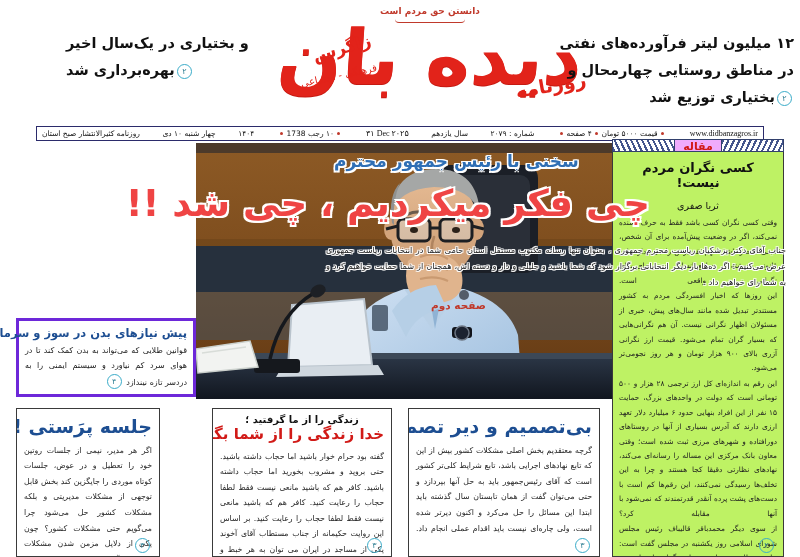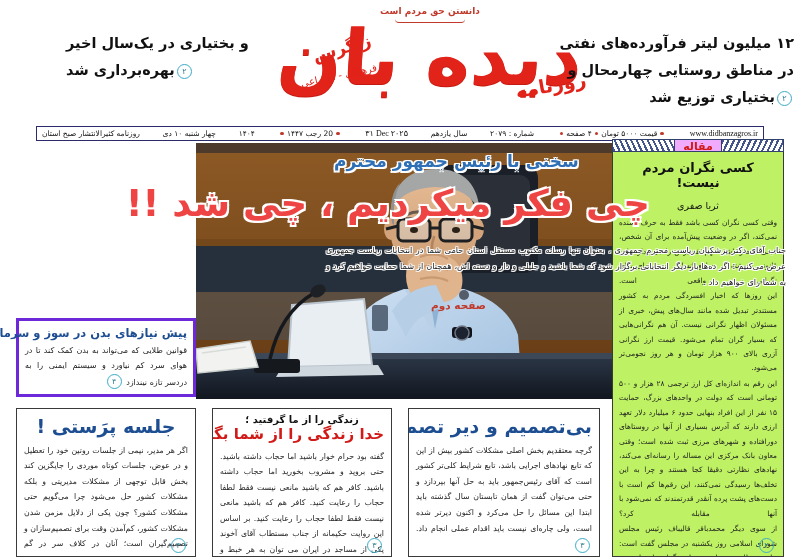--- a/index.html
+++ b/index.html
@@ -309,21 +309,21 @@
     direction: rtl;
     text-align: justify;
     text-align-last: justify;
   }
   .story .st-foot {
     position: absolute;
     bottom: 3px;
     right: 7px;
   }
 
-  #story-1 { left: 16px;  width: 180px; }
+  #story-1 { left: 16px;  width: 144px; }
   #story-2 { left: 212px; width: 180px; }
   #story-3 { left: 408px; width: 192px; }
 
   
   .opinion {
     position: absolute;
     right: 16px;
     top: 0px;
     width: 172px;
     height: 414px;
@@ -435,21 +435,21 @@
     <div class="seg">
       <span class="dot"></span><span>قیمت ۵۰۰۰ تومان</span><span class="dot"></span><span>۴ صفحه</span><span class="dot"></span>
     </div>
     <div class="seg">
       <span>شماره :</span>
       <span>۲۰۷۹</span>
     </div>
     <div class="seg">سال یازدهم</div>
     <div class="seg ltr">۳۱ Dec ۲۰۲۵</div>
     <div class="seg">
-      <span class="dot"></span><span>20 رجب ۱۴۴۷</span><span class="dot"></span>
+      <span class="dot"></span><span>۱۰ رجب 1738</span><span class="dot"></span>
     </div>
     <div class="seg">۱۴۰۴</div>
     <div class="seg">چهار شنبه ۱۰ دی</div>
     <div class="seg">روزنامه کثیرالانتشار صبح استان</div>
   </div>
 
   <div class="body-area">
 
     <div class="photo">
       <svg width="420" height="256" viewBox="0 0 420 256" xmlns="http://www.w3.org/2000/svg">

